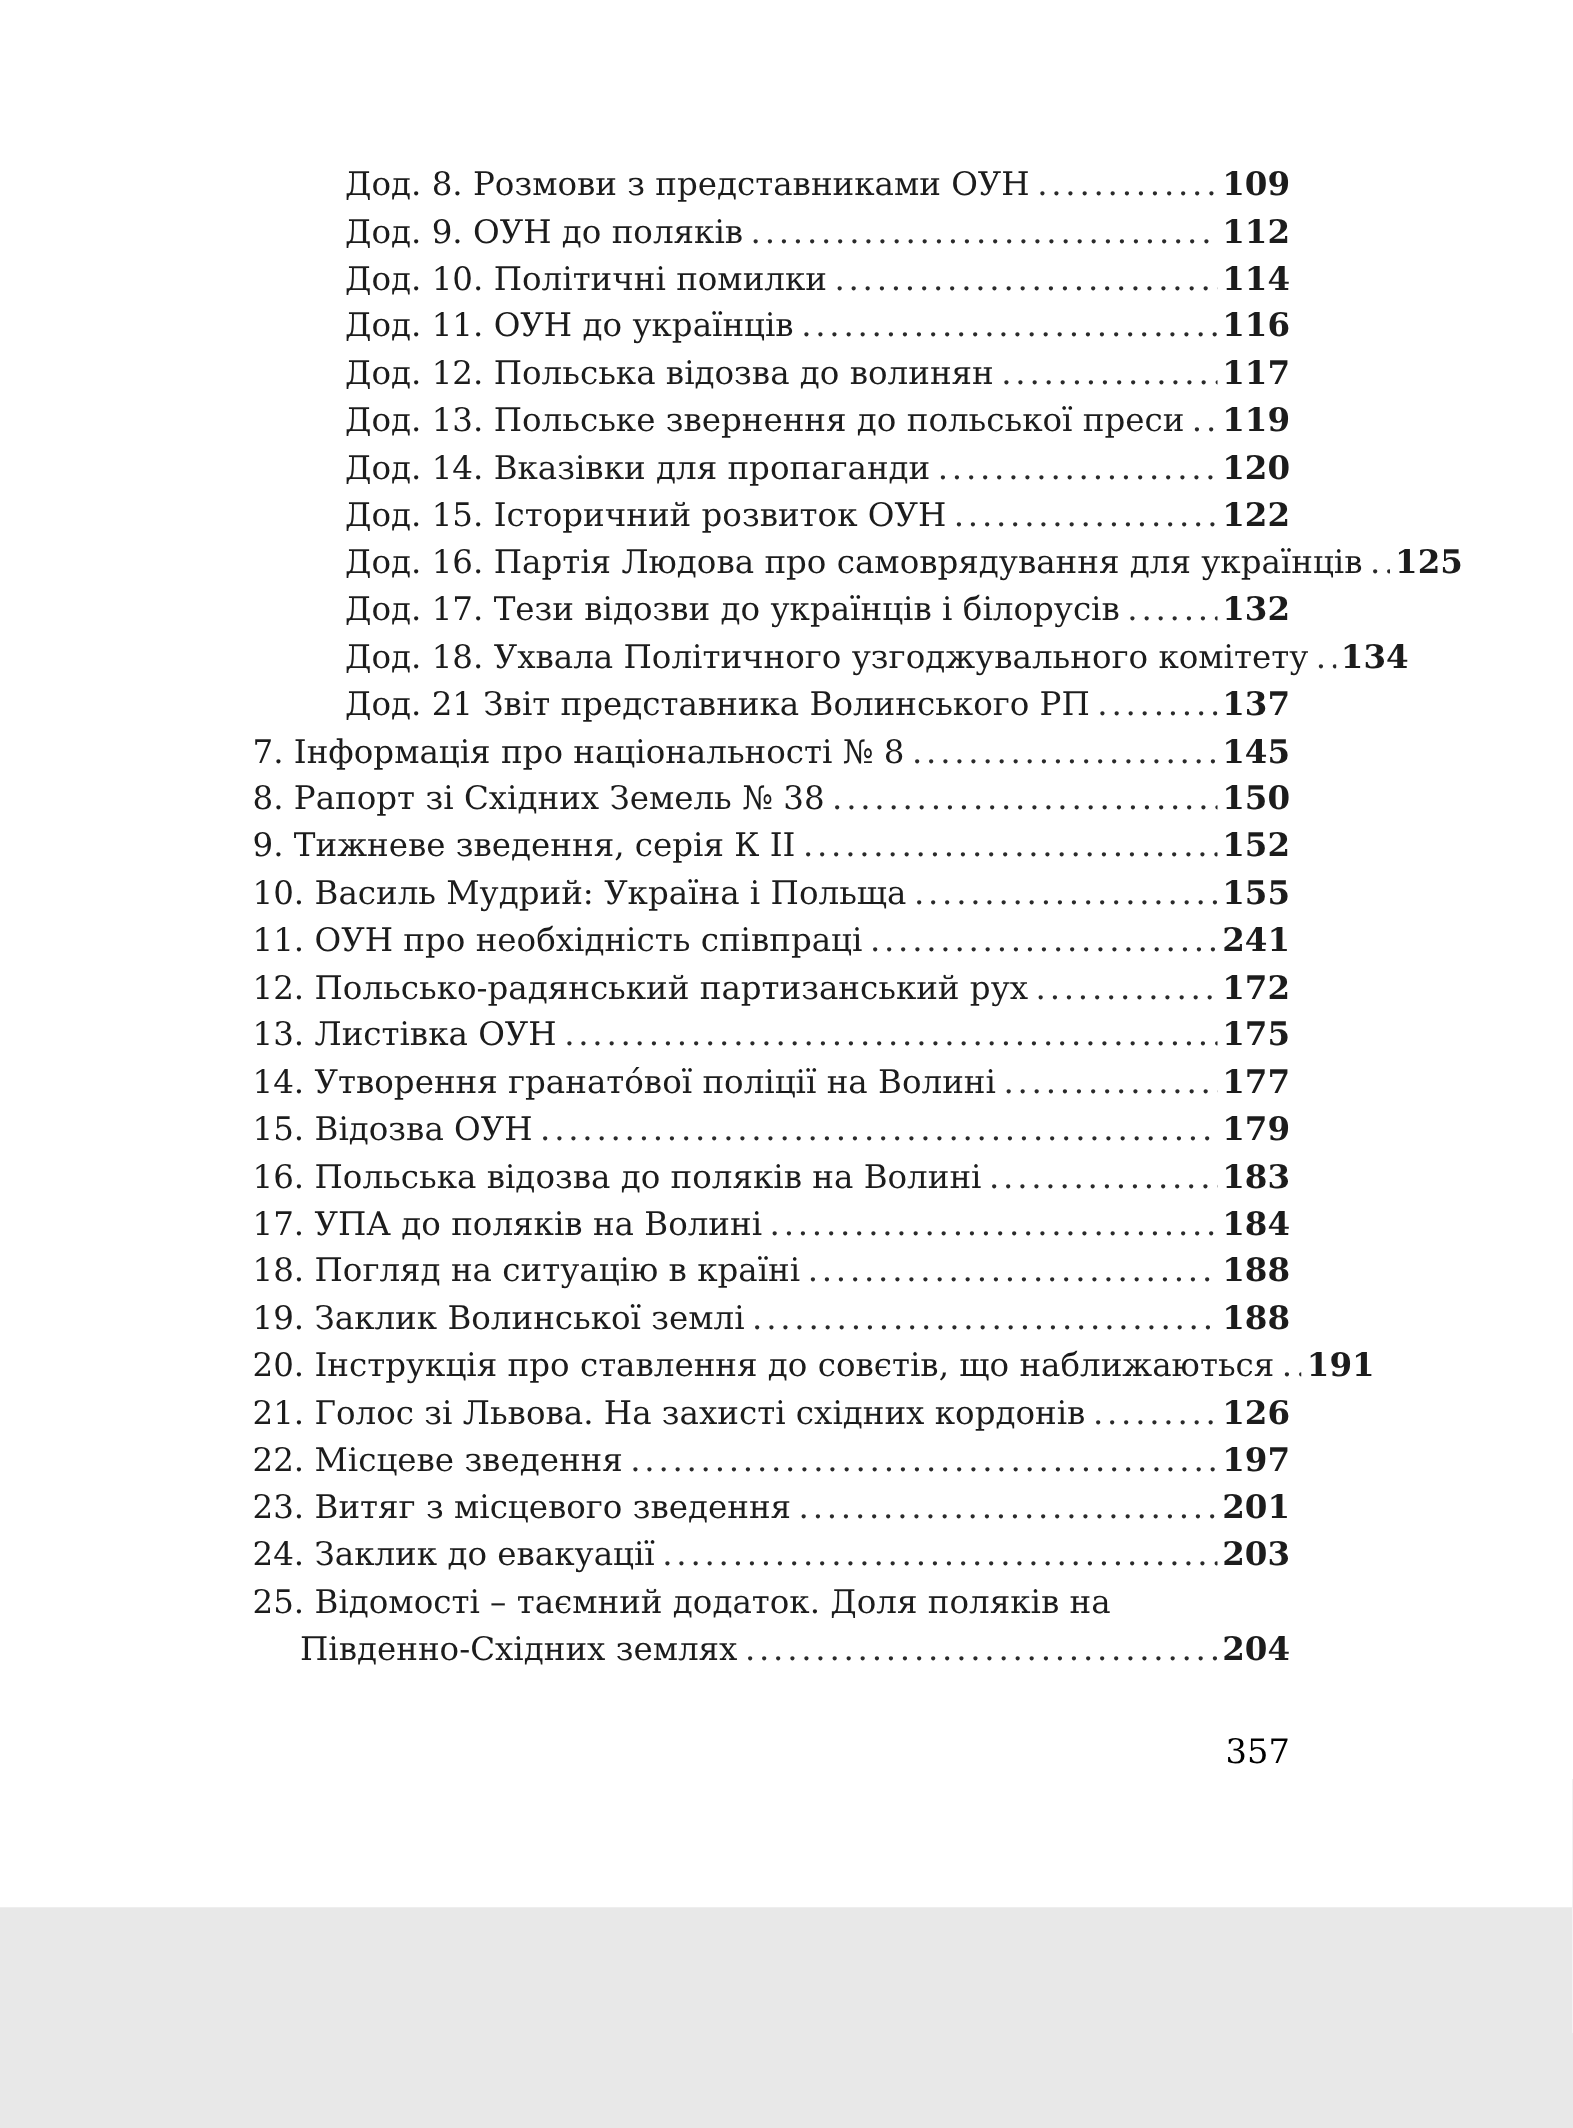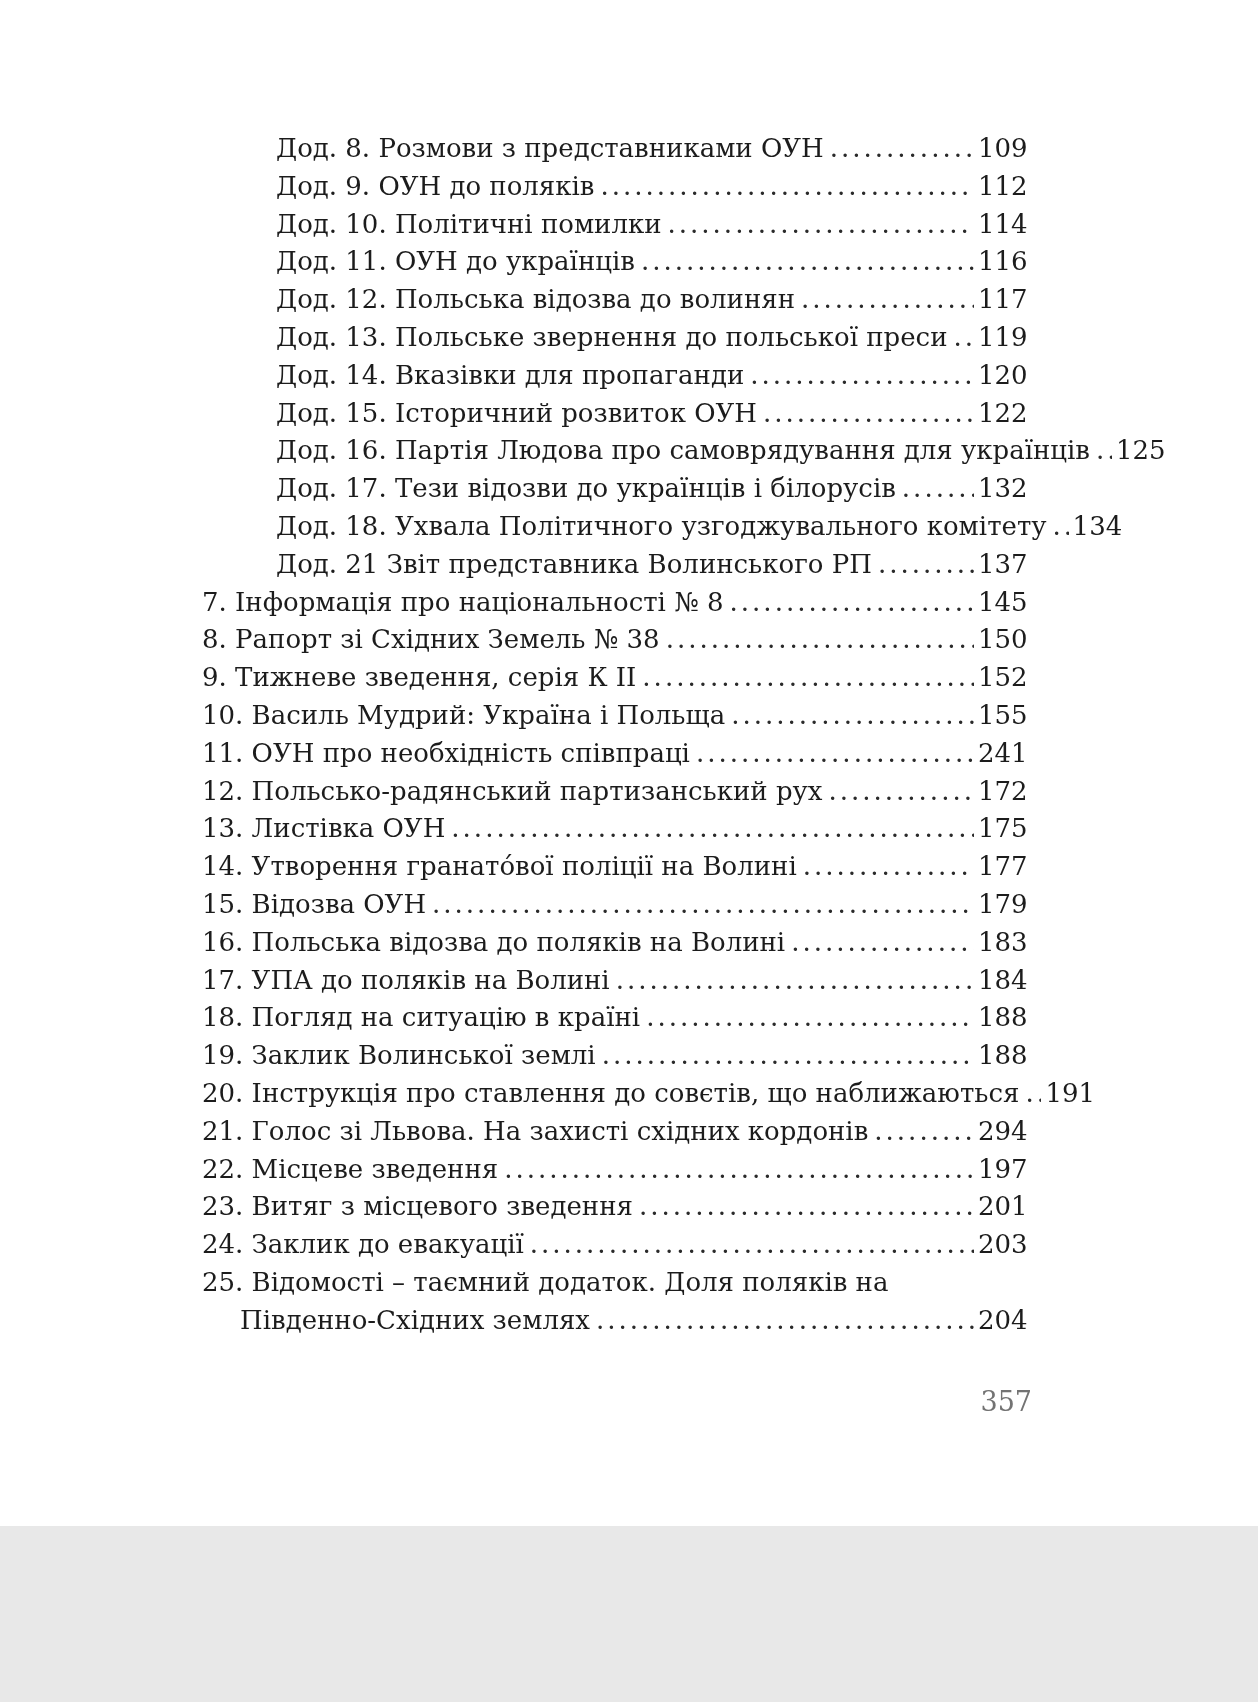--- a/index.html
+++ b/index.html
@@ -45,27 +45,28 @@
   .dots::after {
     content: "..................................................................................................................................................................................";
     letter-spacing: 3px;
     color: #2a2a2a;
   }
   .pg {
     flex: 0 0 auto;
     min-width: 54px;
     text-align: left;
     white-space: nowrap;
+    font-weight: bold;
   }
   .folio {
     position: absolute;
     top: 1386px;
     right: 226px;
     font-size: 27px;
-    color: #737373;
+    color: #000000;
   }
 </style>
 </head>
 <body>
 
 <div class="page">
   <div class="toc" id="toc">
       <div class="row indent">
     <span class="label">Дод. 8. Розмови з представниками ОУН</span>
     <span class="dots"></span>
@@ -192,21 +193,21 @@
     <span class="pg">188</span>
   </div>
       <div class="row">
     <span class="label">20. Інструкція про ставлення до совєтів, що наближаються</span>
     <span class="dots"></span>
     <span class="pg">191</span>
   </div>
       <div class="row">
     <span class="label">21. Голос зі Львова. На захисті східних кордонів</span>
     <span class="dots"></span>
-    <span class="pg">294</span>
+    <span class="pg">126</span>
   </div>
       <div class="row">
     <span class="label">22. Місцеве зведення</span>
     <span class="dots"></span>
     <span class="pg">197</span>
   </div>
       <div class="row">
     <span class="label">23. Витяг з місцевого зведення</span>
     <span class="dots"></span>
     <span class="pg">201</span>

